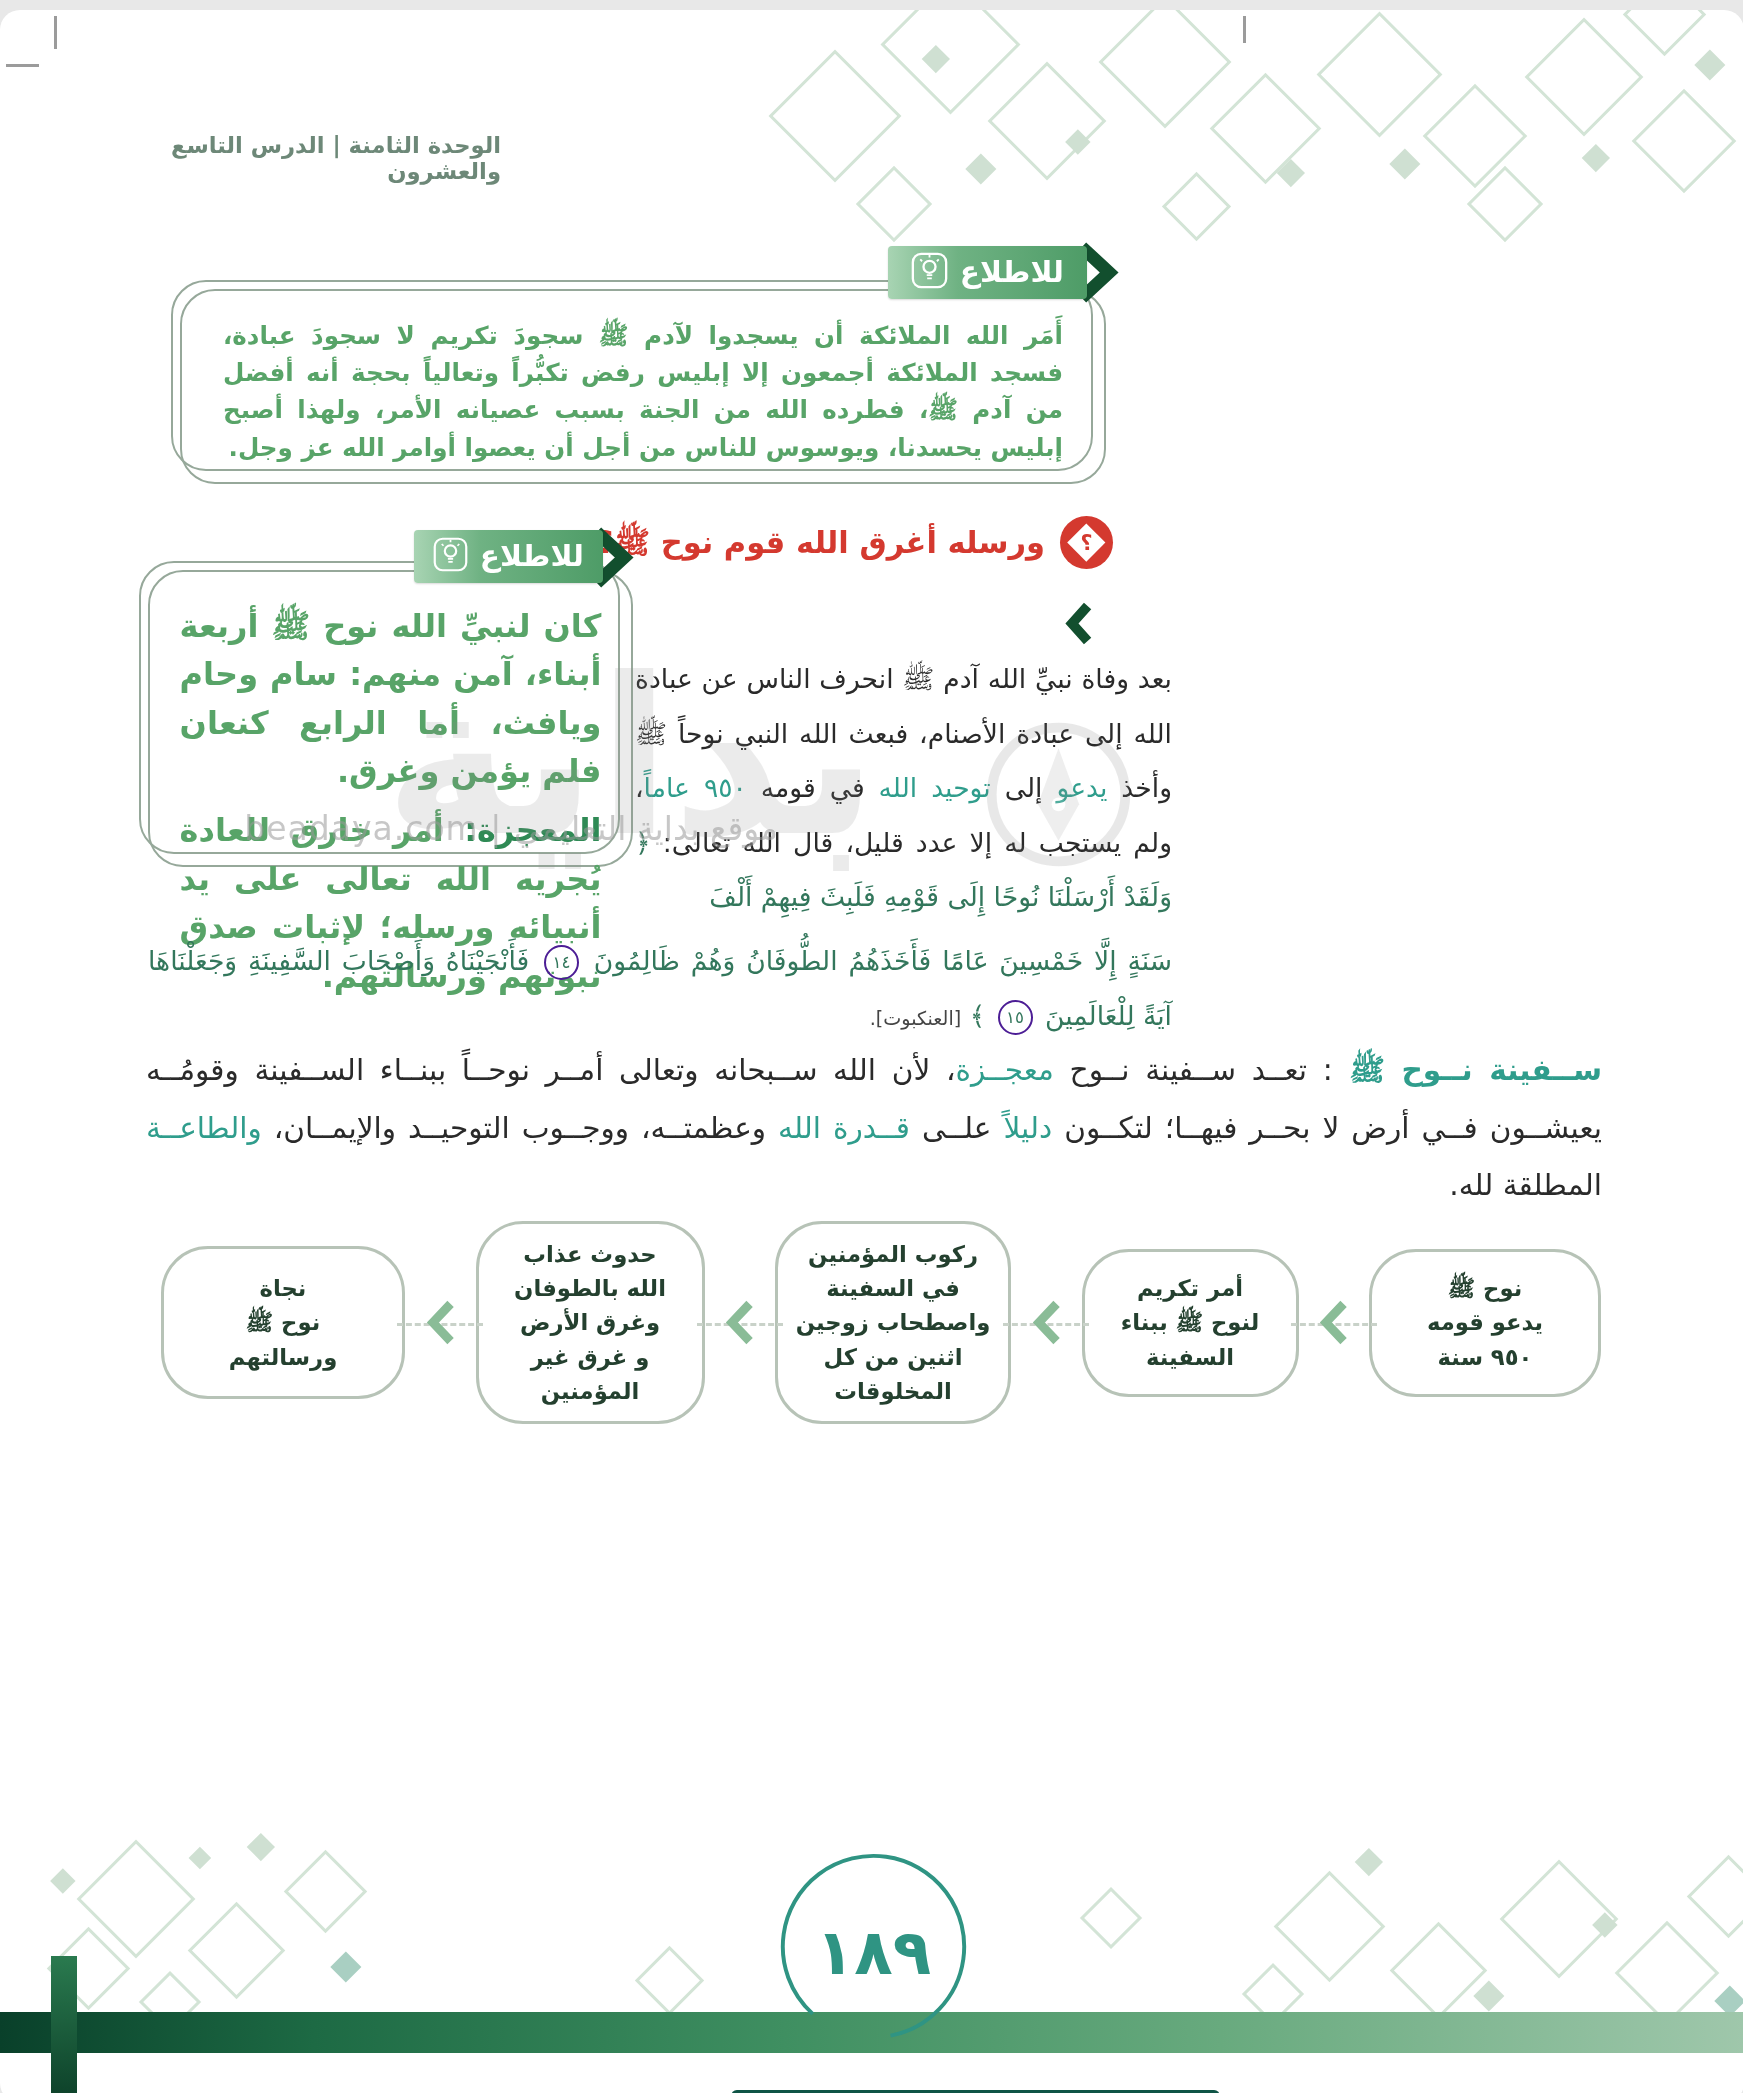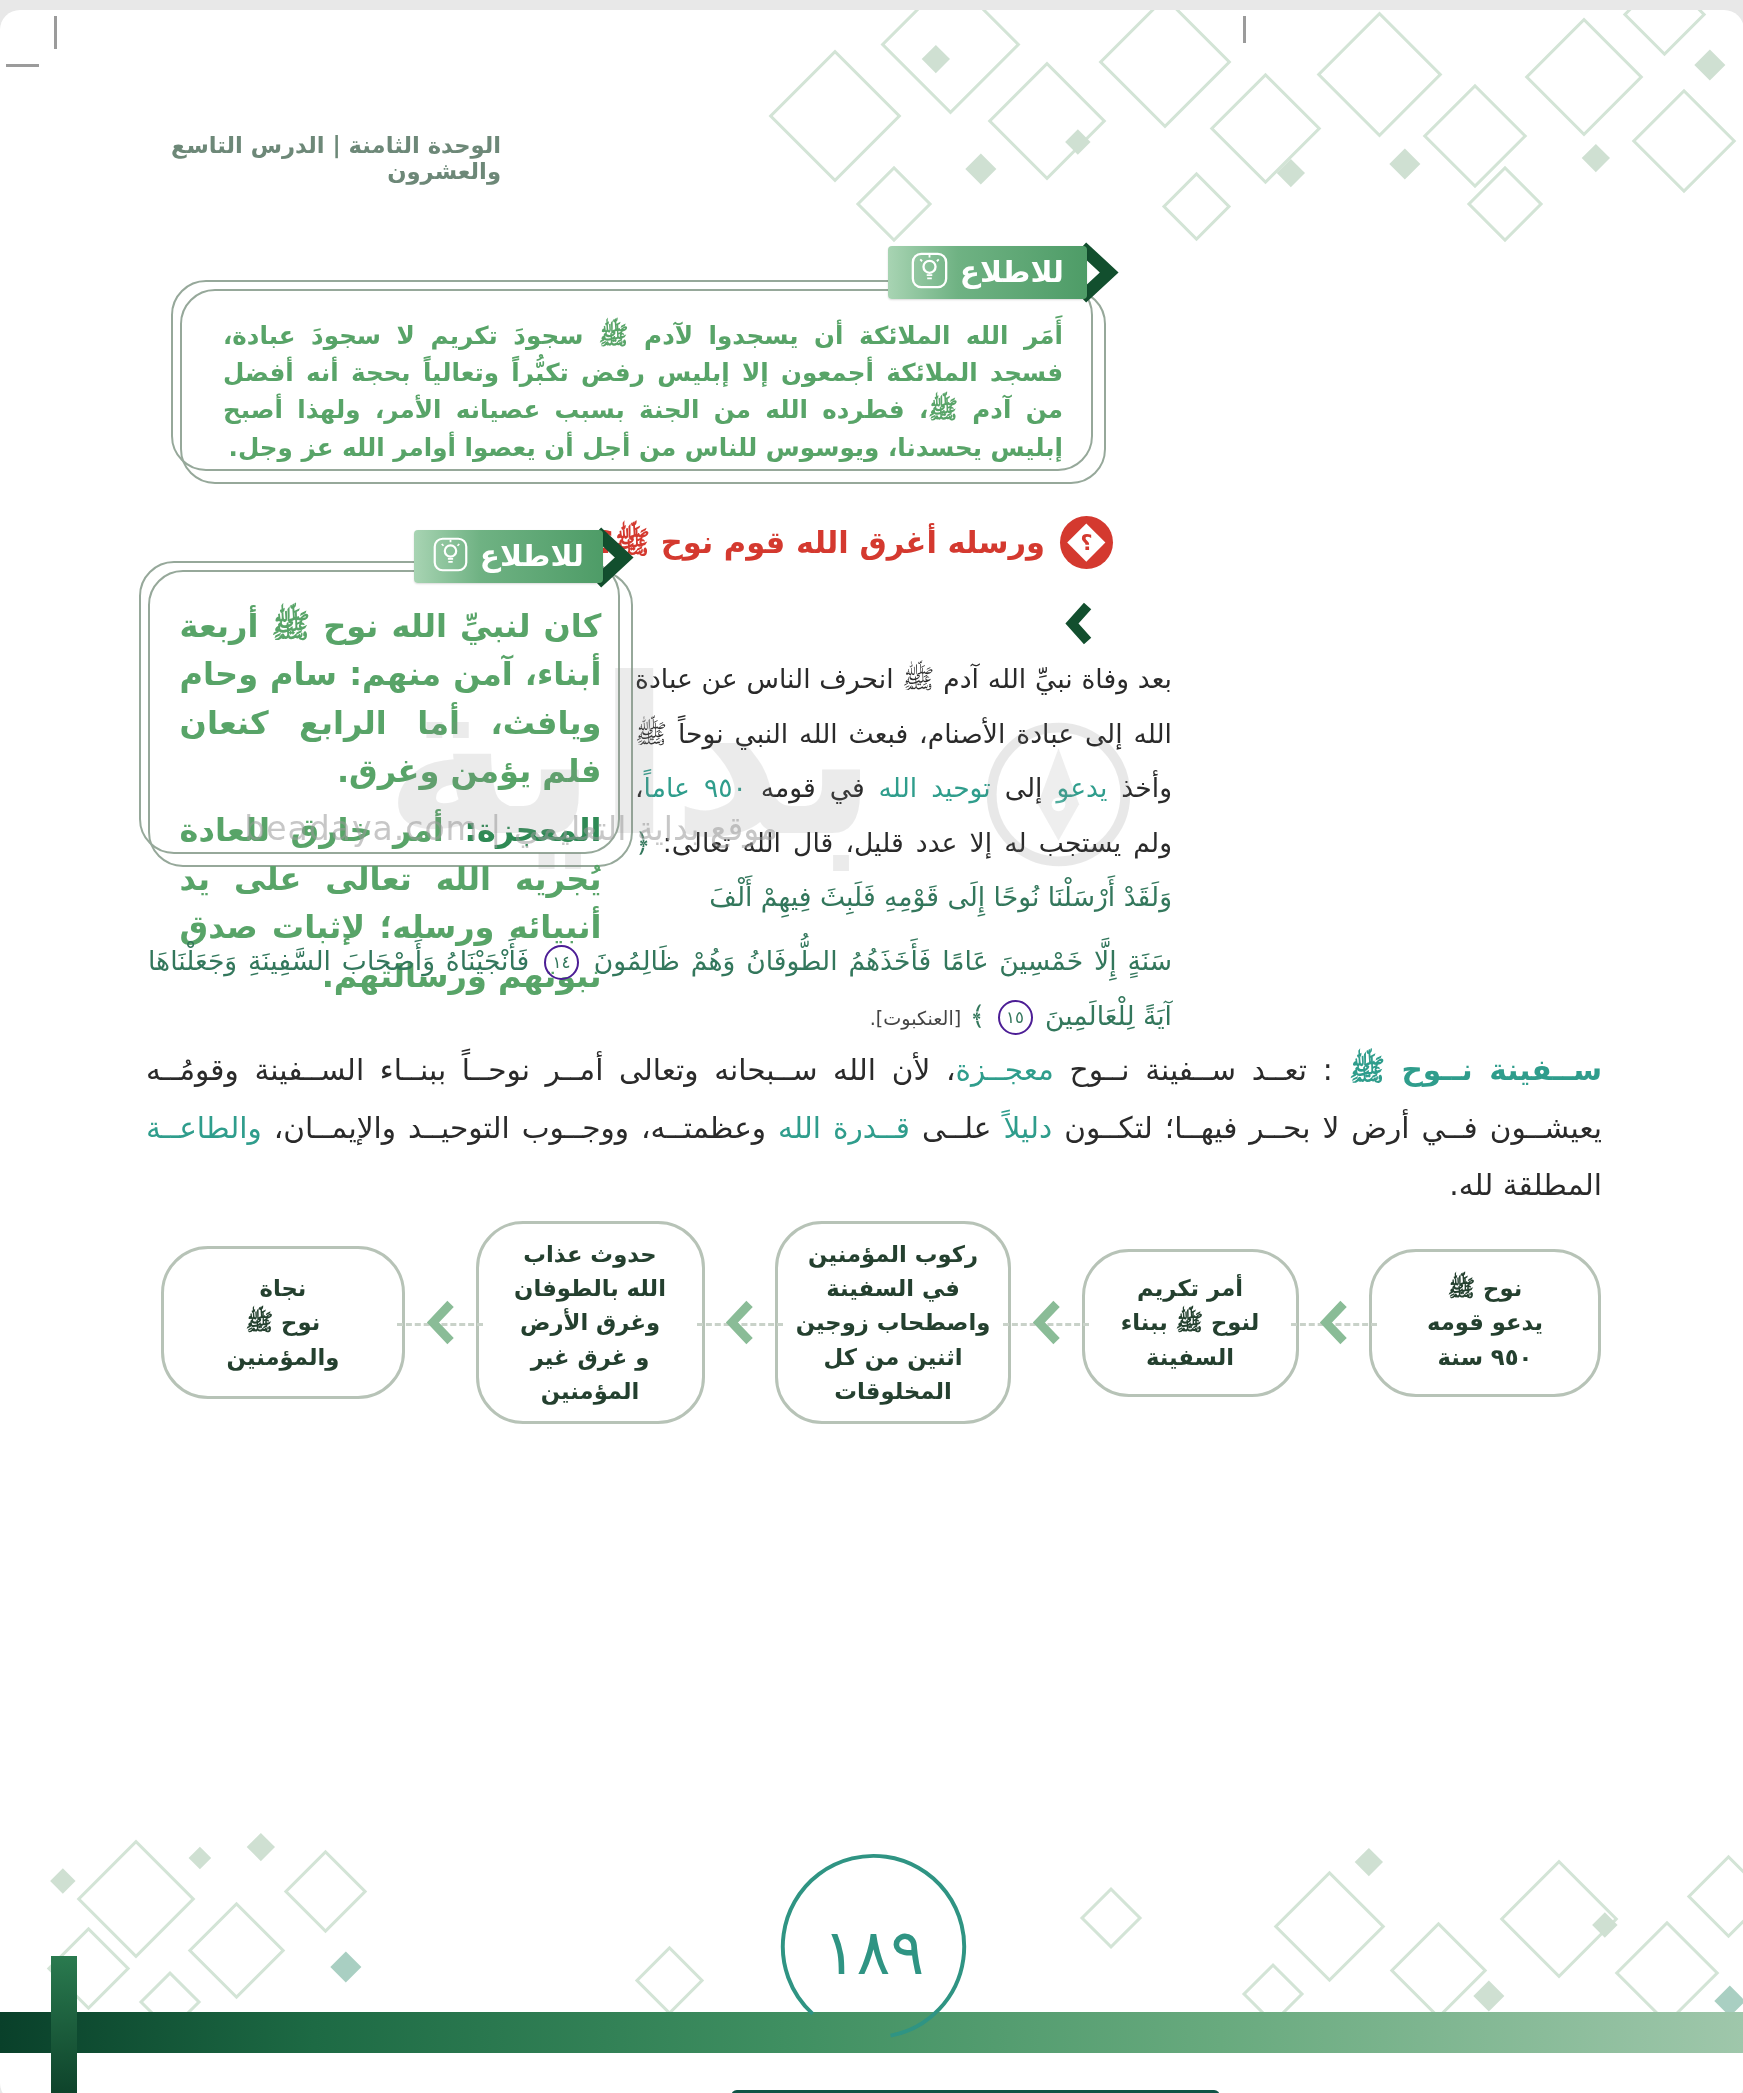--- a/index.html
+++ b/index.html
@@ -100,21 +100,21 @@
   .flow-arrow::before{
     content:"";position:absolute;left:-7.9px;right:-7.9px;top:50%;
     border-top:3px dashed #c9d2c9;
   }
   .flow-arrow svg{position:relative;}
 
   
   .pagenum-wrap{position:absolute;z-index:5;}
   .pagenum{
     position:absolute;inset:0;display:flex;align-items:center;justify-content:center;
-    color:#2f9483;font-size:63px;font-weight:normal;
+    color:#2f9483;font-size:63px;font-weight:bold;
   }
 
   
   .bottom-bar{
     position:absolute;left:0;top:2002px;width:1744px;height:41px;z-index:4;
     background:linear-gradient(90deg,#09402a 0%,#1d6a44 18%,#3f8f61 45%,#68aa7e 70%,#9fc7ab 100%);
   }
   .left-stripe{
     position:absolute;left:51px;top:1946px;width:25.6px;height:148px;z-index:6;
     background:linear-gradient(180deg,#2a7a4f,#0c3f28);
@@ -281,21 +281,21 @@
 وغرق الأرض
 و غرق غير
 المؤمنين</div>
     <div class="flow-arrow">
       <svg width="31.5" height="49" viewBox="0 0 32 50">
           <path d="M26 6 L8 25 L26 44" fill="none" stroke="#8abc97" stroke-width="9"></path>
         </svg>
     </div>
     <div class="step" style="width:244px;min-height:153px;">نجاة
 نوح ﷺ
-والمؤمنين</div>
+ورسالتهم</div>
   </div>
 
   <div class="pagenum-wrap" style="left:759px;top:1838px;width:229px;height:209px;">
     <svg width="229" height="209" viewBox="0 0 232 212">
       <circle cx="116" cy="100" r="92" fill="none" stroke="#2f9483" stroke-width="4" stroke-dasharray="114 85 400" transform="rotate(8 116 100)"></circle>
     </svg>
     <div class="pagenum">١٨٩</div>
   </div>
 
   <div class="bottom-bar"></div>

